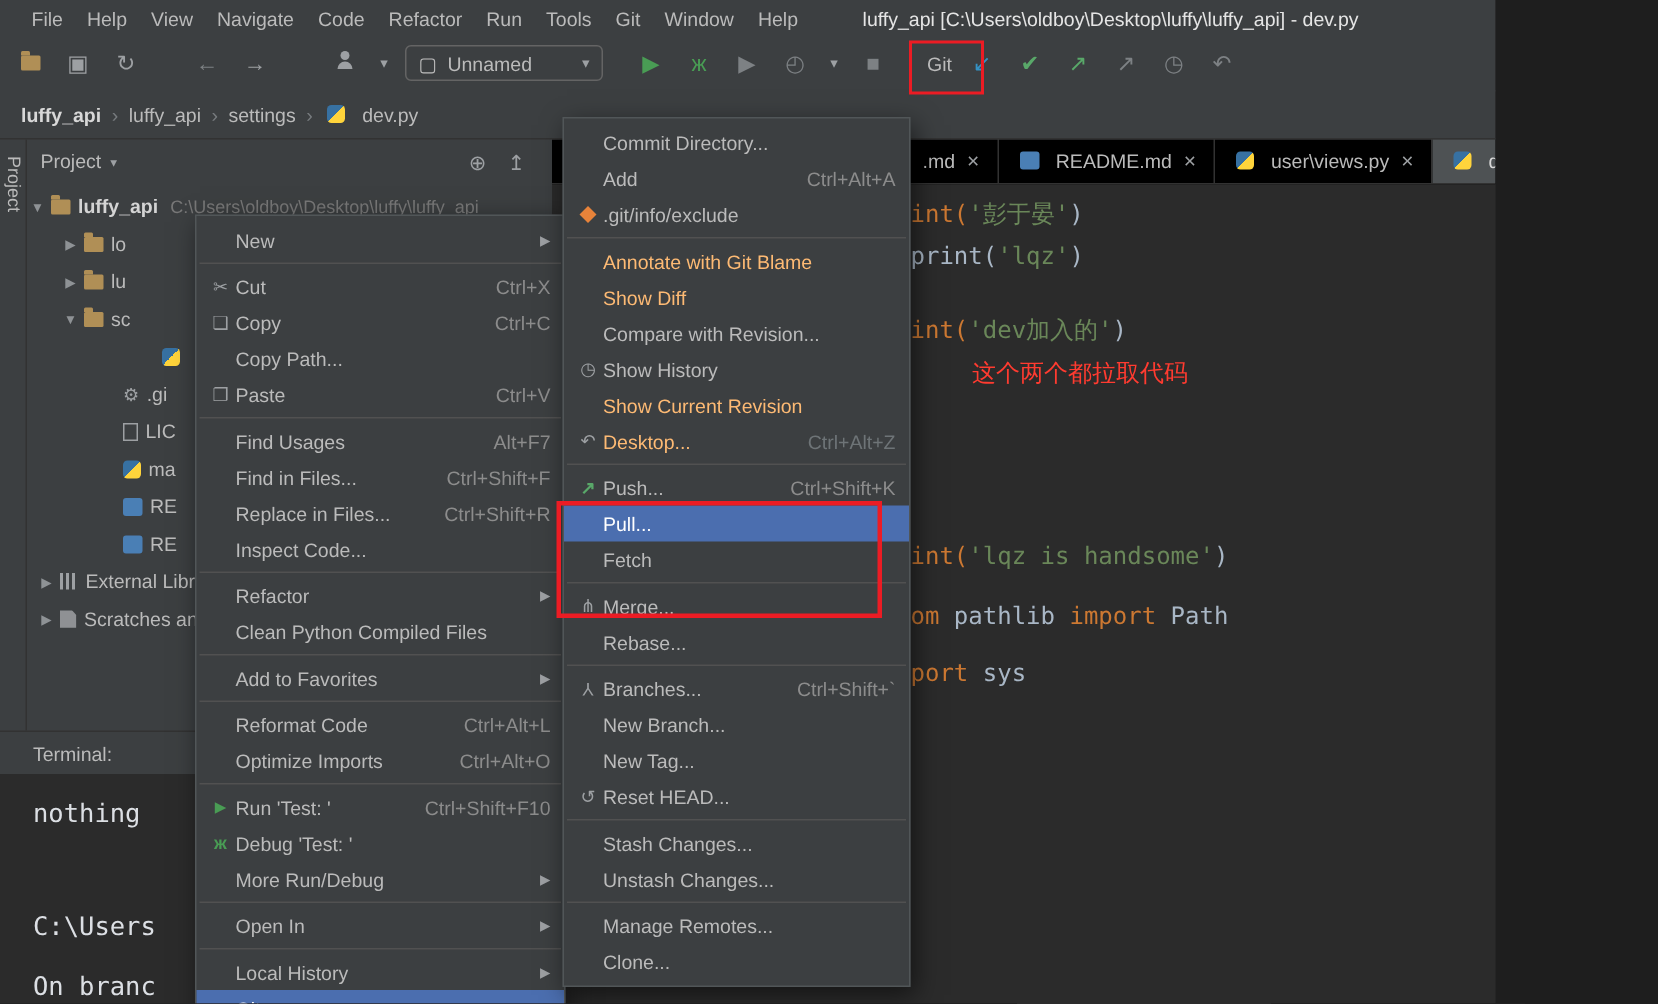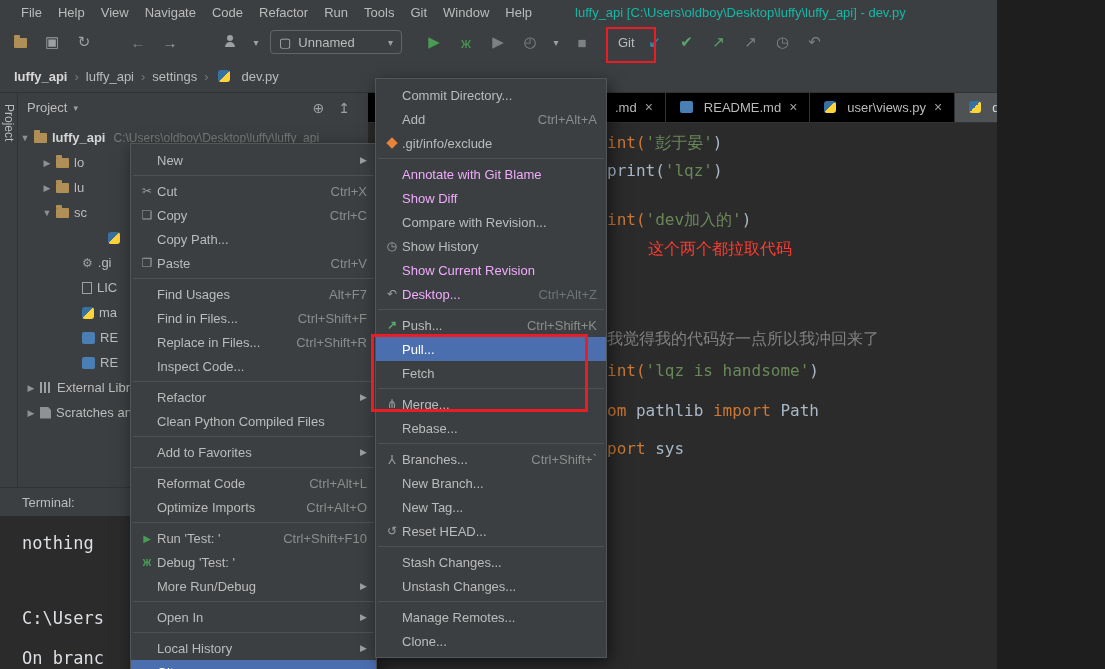--- a/index.html
+++ b/index.html
@@ -3,21 +3,21 @@
 <meta charset="utf-8">
 <style>
   html,body{margin:0;padding:0;background:#1e1e1e;}
   #page{position:relative;width:997px;height:669px;overflow:hidden;background:#2b2b2b;
         font-family:"Liberation Sans",sans-serif;color:#bbbbbb;font-size:13px;}
 
   
   #menubar{position:absolute;left:0;top:0;right:0;height:24px;background:#3c3f41;display:flex;
            align-items:center;padding-left:14px;gap:2px;z-index:10;}
   .mb-item{padding:0 7px;white-space:nowrap;}
-  #win-title{margin-left:34px;color:#14b8a6;white-space:nowrap;overflow:hidden;}
+  #win-title{margin-left:34px;color:#e5e5e5;white-space:nowrap;overflow:hidden;}
 
   
   #toolbar{position:absolute;left:0;top:24px;right:0;height:36px;background:#3c3f41;
            border-bottom:1px solid #323232;display:flex;align-items:center;gap:8px;
            padding-left:8px;z-index:10;}
   .tb{width:24px;flex:0 0 24px;text-align:center;font-size:15px;color:#9da0a3;}
   .tb.small{width:12px;flex:0 0 12px;font-size:10px;}
   .tb.green{color:#499c54;}
   .tb.teal{color:#59a869;}
   .tb.blue{color:#3592c4;}
@@ -83,21 +83,21 @@
   .c-err{color:#ff3b30;}
   .c-comment{color:#808080;}
 
   
   .menu{position:absolute;background:#3c3f41;border:1px solid #515658;box-shadow:3px 5px 16px rgba(0,0,0,.55);
         padding:4px 0;z-index:50;}
   #context-menu{left:130px;top:143px;width:245px;}
   #git-menu{left:375px;top:78px;width:230px;}
   .mrow{display:flex;align-items:center;height:24px;padding:0 9px 0 6px;}
   .mrow.sel{background:#4b6eaf;color:#ffffff;}
-  .mrow.dis .mlb{color:#f0abfc;}
+  .mrow.dis .mlb{color:#fdba74;}
   .mrow.dis .msc{color:#6e7477;}
   .mic{width:20px;flex:0 0 20px;text-align:center;font-size:12px;color:#9da0a3;display:inline-block;}
   .mlb{white-space:pre;}
   .msc{margin-left:auto;color:#8c8c8c;padding-left:16px;white-space:pre;}
   .mar{margin-left:auto;color:#9da0a3;font-size:9px;}
   .mrow.sel .mar{color:#e8eef8;}
   .msep{border-top:1px solid #515151;margin:3px 2px;}
   .icg-run{color:#499c54;font-size:10px;}
   .icg-debug{color:#499c54;font-weight:bold;}
   .icg-push{color:#59a869;font-weight:bold;}
@@ -277,21 +277,20 @@
       <div class="tab">
         <span class="ticon t-python"></span>
         <span>hom</span>
       </div>
     </div>
   <div id="code-layer">
       <div class="cline" style="left: 607px; top: 133px;"><span class="c-kw">int(</span><span class="c-str">'彭于晏'</span><span class="c-plain">)</span></div>
       <div class="cline" style="left: 607px; top: 161px;"><span class="c-plain">print(</span><span class="c-str">'lqz'</span><span class="c-plain">)</span></div>
       <div class="cline" style="left: 607px; top: 210px;"><span class="c-kw">int(</span><span class="c-str">'dev加入的'</span><span class="c-plain">)</span></div>
       <div class="cline" style="left: 648px; top: 239px;"><span class="c-err">这个两个都拉取代码</span></div>
-      <div class="cline" style="left: 607px; top: 329px;"><span class="c-comment">我觉得我的代码好一点所以我冲回来了</span></div>
       <div class="cline" style="left: 607px; top: 361px;"><span class="c-kw">int(</span><span class="c-str">'lqz is handsome'</span><span class="c-plain">)</span></div>
       <div class="cline" style="left: 607px; top: 401px;"><span class="c-kw">om </span><span class="c-plain">pathlib </span><span class="c-kw">import </span><span class="c-plain">Path</span></div>
       <div class="cline" style="left: 607px; top: 439px;"><span class="c-kw">port </span><span class="c-plain">sys</span></div>
     </div>
 
   <div id="context-menu" class="menu">
       <div class="mrow">
         <span class="mic"></span>
         <span class="mlb">New</span>
         <span class="mar">▶</span>

